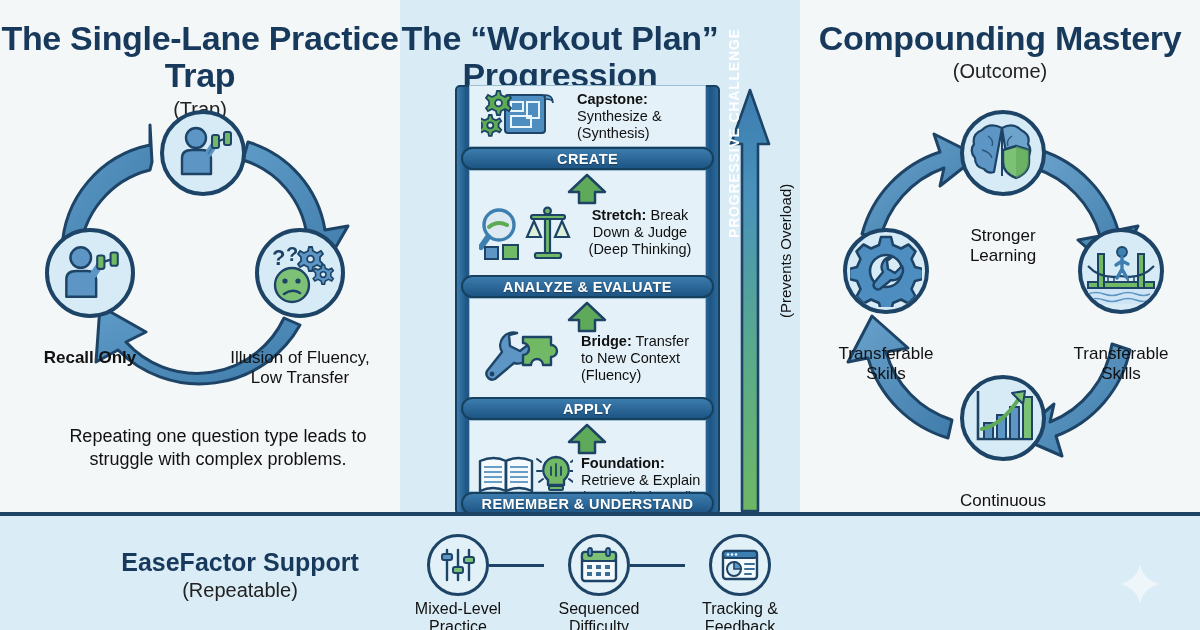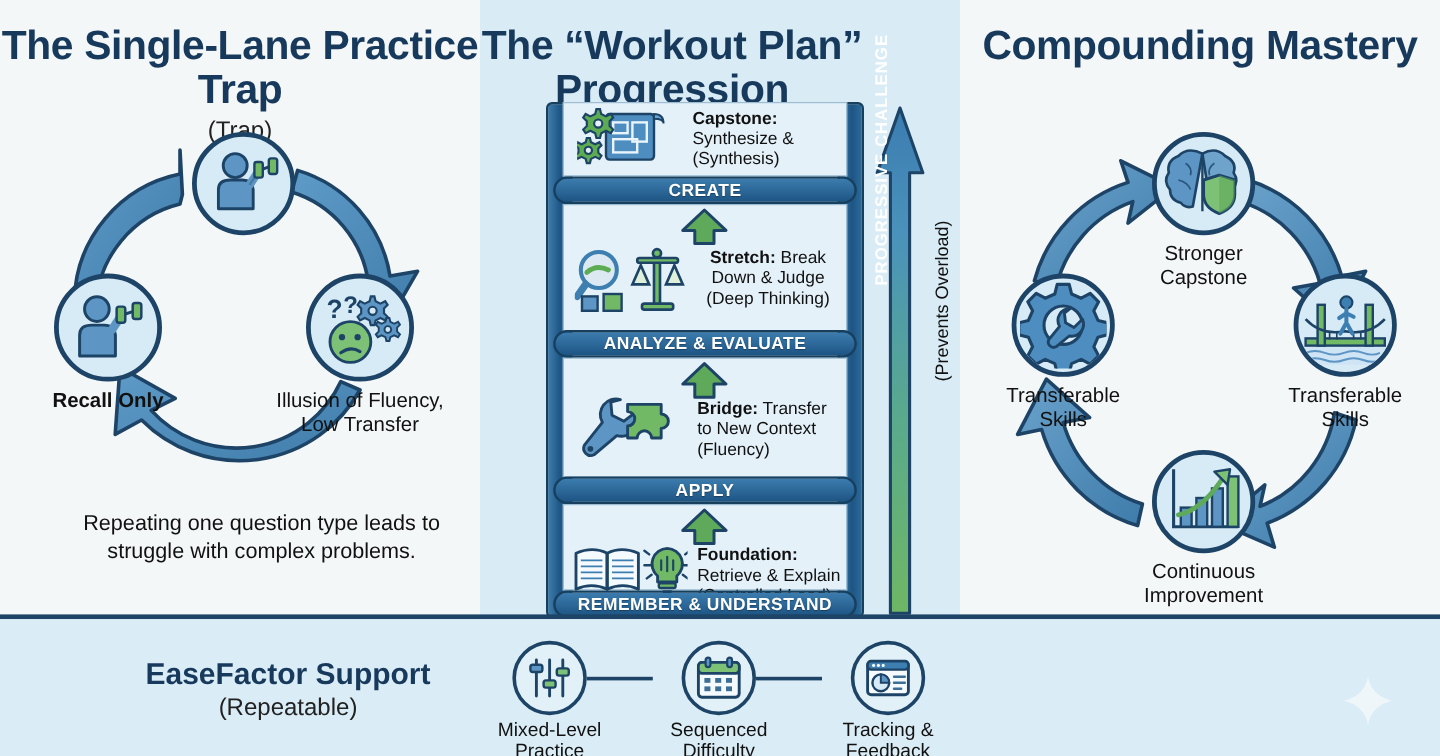--- a/index.html
+++ b/index.html
@@ -43,20 +43,21 @@
     border:4px solid #1d4466;
     box-sizing:border-box;
     display:flex;align-items:center;justify-content:center;
     overflow:hidden;
     position:relative;
   }
   .nlabel{
     position:absolute;left:50%;transform:translateX(-50%);
     text-align:center;color:#111;font-size:17px;line-height:1.15;
     white-space:nowrap;
+    margin-top:24px;
   }
 
   .caption{
     position:absolute;width:436px;text-align:center;
     font-size:18px;color:#111;line-height:1.3;
   }
 
   
   #ladder{position:absolute;left:455px;top:85px;width:265px;height:430px;}
   .rail{position:absolute;top:0;width:22px;height:430px;
@@ -124,20 +125,21 @@
   <div class="heading" id="head-left" style="left:0;width:400px;">
     <div class="h1">The Single-Lane Practice Trap</div>
     <div class="h2">(Trap)</div>
   </div>
   <div class="heading" id="head-mid" style="left:400px;width:320px;">
     <div class="h1">The “Workout Plan” Progression</div>
     <div class="h2">(Study OS)</div>
   </div>
   <div class="heading" id="head-right" style="left:800px;width:400px;">
     <div class="h1">Compounding Mastery</div>
+    <div class="h2">(Outcome)</div>
   </div>
 
   <svg style="position:absolute;left:0;top:100px;width:400px;height:320px;" viewBox="0 0 400 320">
     <defs>
       <linearGradient id="ag1" x1="0" y1="0" x2="1" y2="1">
         <stop offset="0%" stop-color="#5f9bc7"></stop>
           <stop offset="100%" stop-color="#3f7cab"></stop>
       </linearGradient>
     </defs>
 
@@ -357,21 +359,21 @@
         <path d="M34,8 L34,56" stroke="#1d4466" stroke-width="2"></path>
         <g stroke="#1d4466" stroke-width="1.4" fill="none" opacity=".8">
           <path d="M20,16 q6,4 4,10 M14,30 q8,2 10,8 M44,16 q-6,4 -4,10 M52,30 q-8,2 -10,8"></path>
         </g>
         <path d="M48,26 l13,4 v12 q0,11 -13,16 q-13,-5 -13,-16 V30 Z" fill="#7dc177" stroke="#1d4466" stroke-width="2.4" stroke-linejoin="round"></path>
         <path d="M48,26 l13,4 v12 q0,11 -13,16 Z" fill="#5fa95a" opacity=".6"></path>
       </svg>
     </div>
     <div class="nlabel" style="top:92px;">
       <div>Stronger</div>
-      <div>Capstone</div>
+      <div>Learning</div>
     </div>
   </div>
 
   <div class="node" style="left:1078px;top:228px;">
     <div class="circ" style="width:86px;height:86px;">
       <svg width="74" height="70" viewBox="0 0 74 70">
         <rect x="4" y="52" width="66" height="16" fill="#cfe5f5"></rect>
         <g stroke="#5d96c4" stroke-width="1.6" fill="none">
           <path d="M4,58 q8,-3 16,0 t16,0 t16,0 t14,0"></path>
           <path d="M4,64 q8,-3 16,0 t16,0 t16,0 t14,0"></path>

